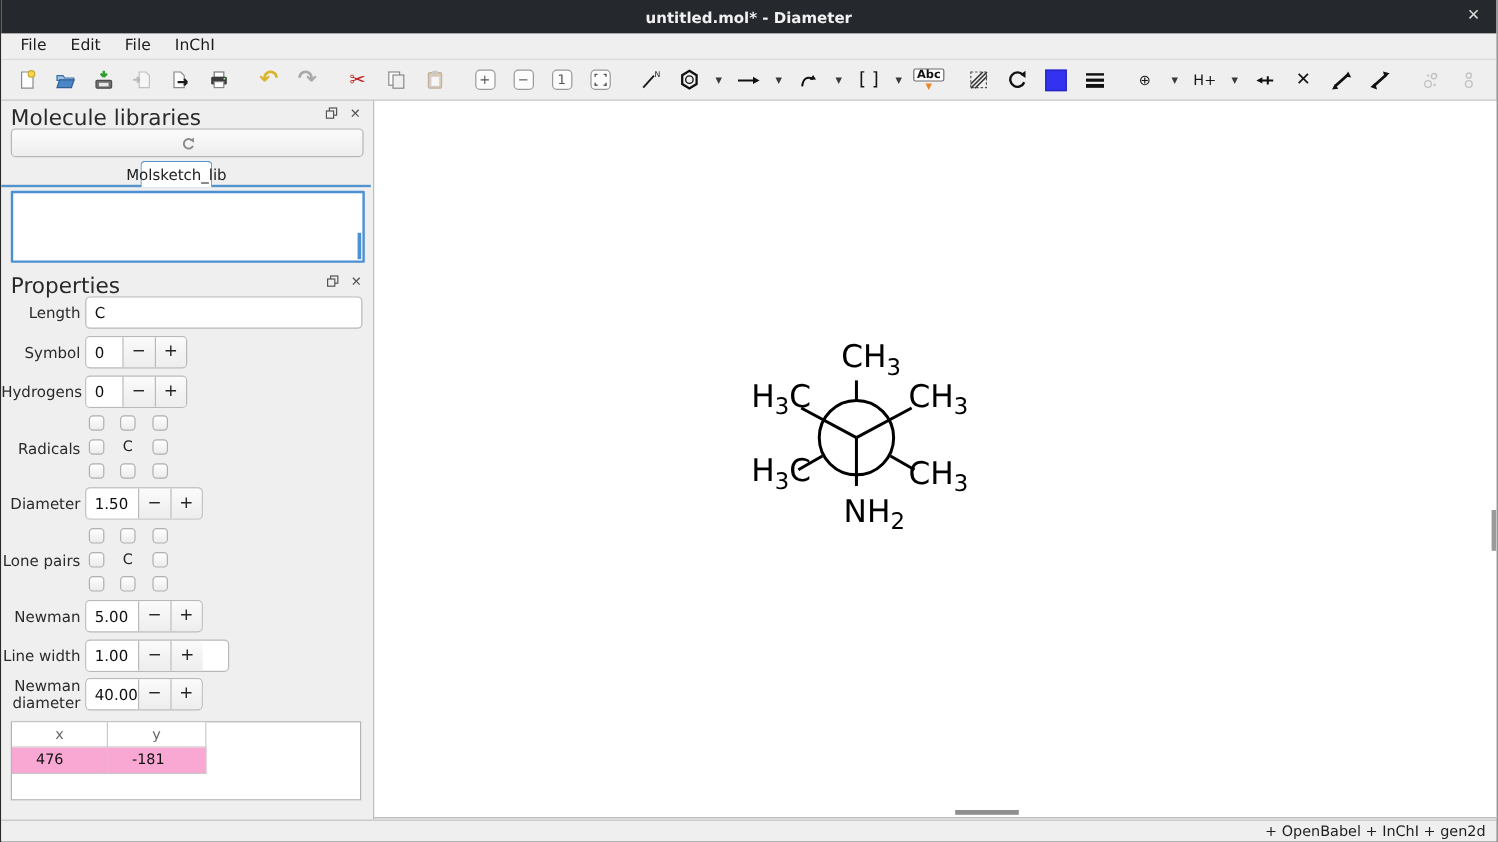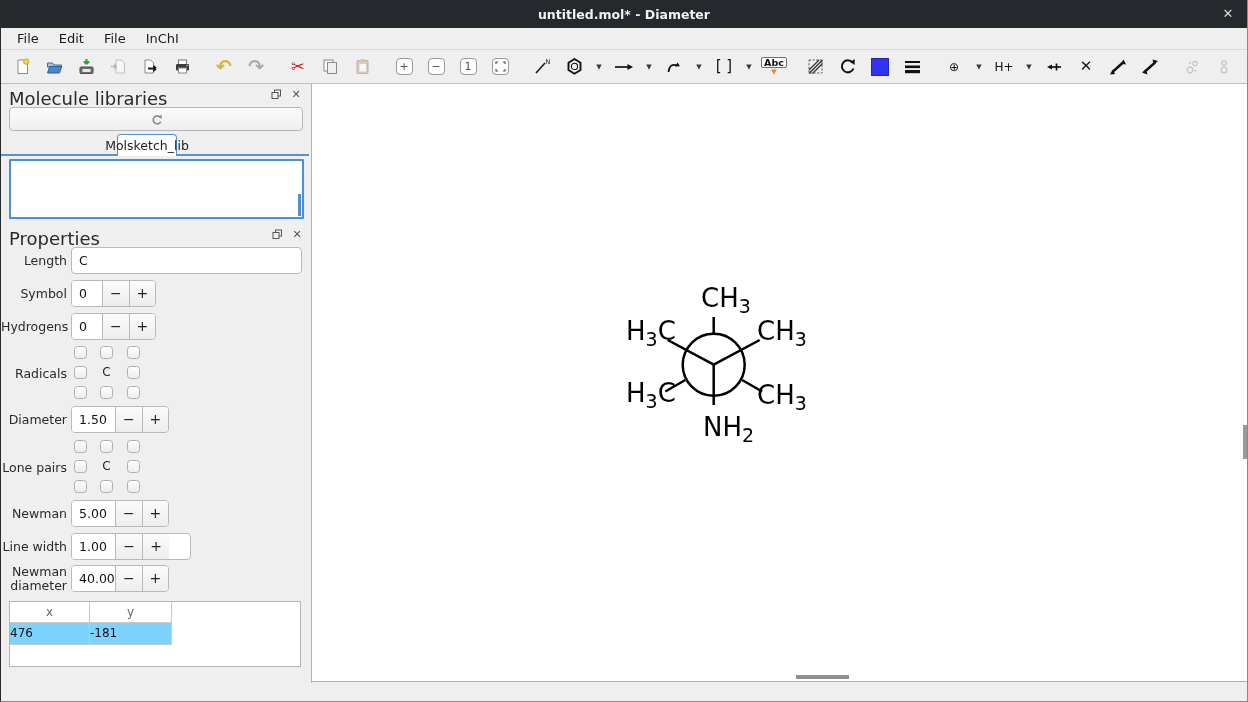--- a/index.html
+++ b/index.html
@@ -82,21 +82,21 @@
   .cb { position:absolute; width:13px; height:13px; border:1px solid #b0b0b0; border-radius:3.5px;
         background:linear-gradient(#fefefe,#ececec); }
   .gridC { position:absolute; width:13px; height:14px; font-size:12px; color:#222; text-align:center; }
   .coords { position:absolute; left:8px; top:381px; width:292px; height:66px; background:#fff;
             border:1px solid #b4b4b4; }
   .chead { position:absolute; top:0; height:21px; border-right:1px solid #c9c9c9;
            border-bottom:1px solid #c9c9c9; font-size:12px; color:#666; text-align:center;
            line-height:20px; background:#fff; }
   .ccell { position:absolute; top:21px; height:22px; border-right:1px solid #c9c9c9;
            border-bottom:1px solid #c9c9c9; font-size:12px; color:#111; line-height:21px;
-           padding-left:0; background:#7dd3fc; }
+           padding-left:20px; background:#f9a8d4; }
 
   
   .canvas { position:absolute; left:311px; top:0; width:937px; height:598px; background:#fff;
             border-bottom:1px solid #b0b0b0; }
   .mol-label { position:absolute; font-size:26px; color:#000; line-height:1;
                font-family:"DejaVu Sans", sans-serif; white-space:nowrap; }
   .mol-label sub { font-size:19px; }
   .hscroll { position:absolute; left:484px; top:591px; width:53px; height:4px; background:#8f8f8f; }
   .vscroll { position:absolute; left:931px; top:341px; width:4px; height:34px; background:#9a9a9a; }
 
@@ -478,14 +478,17 @@
         <div class="mol-label" style="left:445px; top:234px;"><span>CH</span><sub>3</sub><span></span></div>
         <div class="mol-label" style="left:314px; top:296px;"><span>H</span><sub>3</sub><span>C</span></div>
         <div class="mol-label" style="left:445px; top:298px;"><span>CH</span><sub>3</sub><span></span></div>
         <div class="mol-label" style="left:391px; top:330px;"><span>NH</span><sub>2</sub><span></span></div>
       </div>
       <div class="hscroll"></div>
       <div class="vscroll"></div>
     </div>
   </div>
 
+  <div class="statusbar">
+    <span class="stext">+ OpenBabel + InChI + gen2d</span>
+  </div>
 
 </div>
 
 </body></html>

